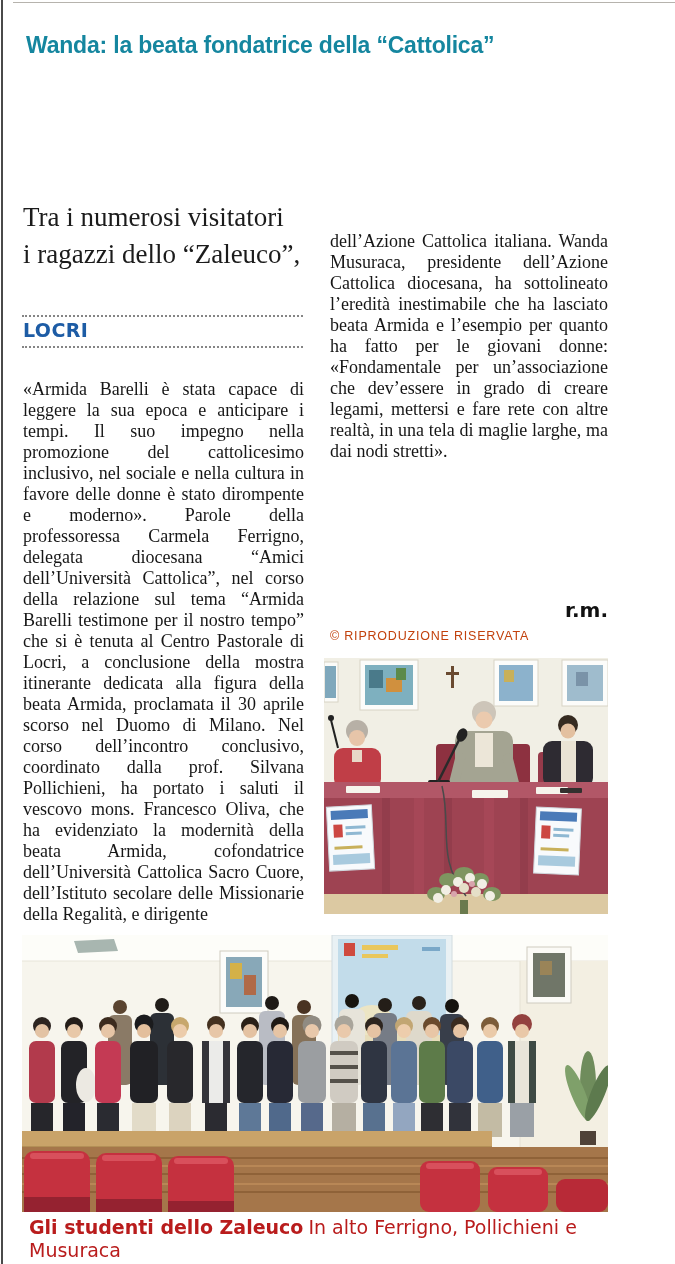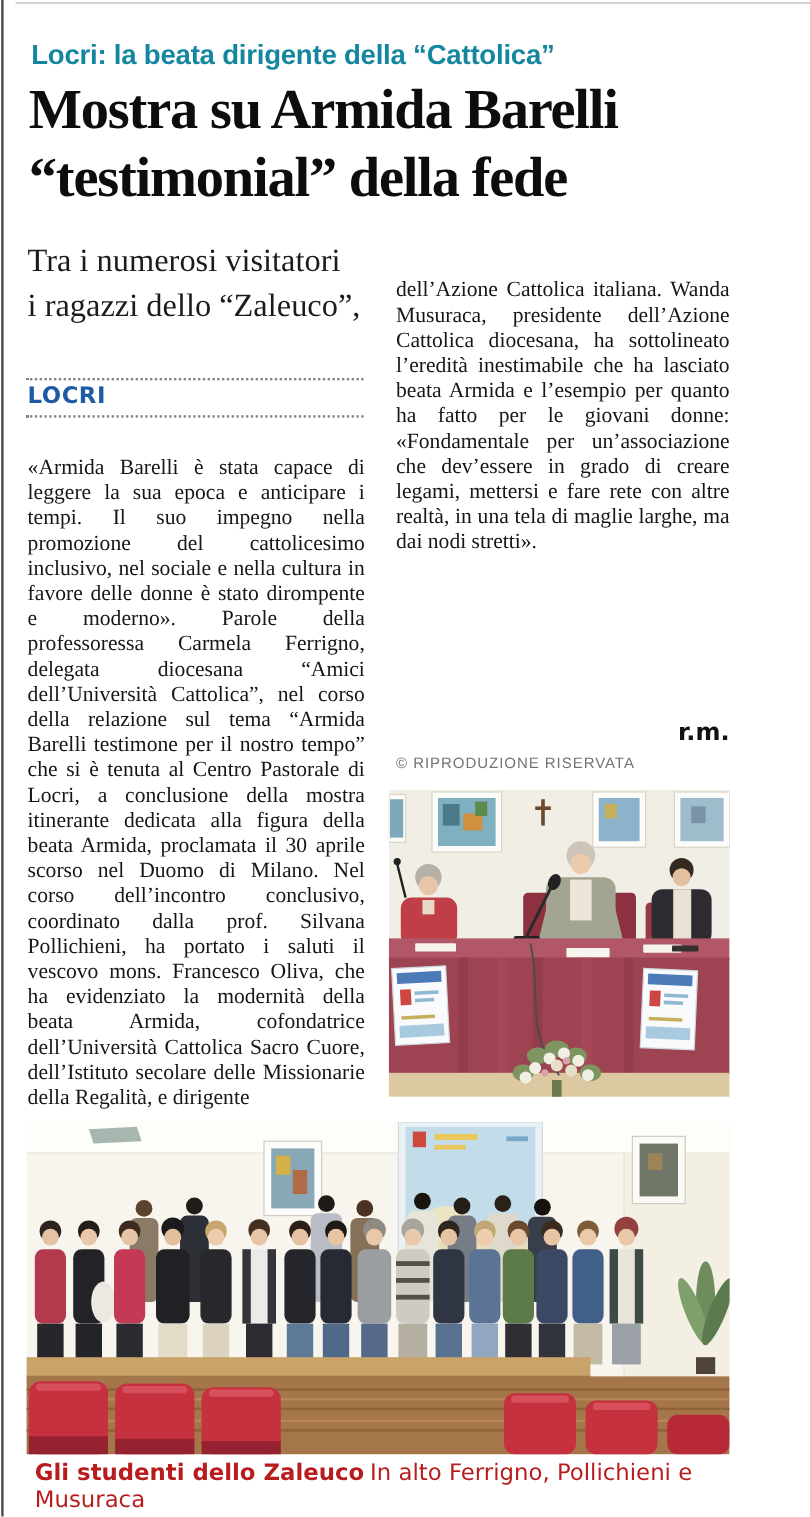--- a/index.html
+++ b/index.html
@@ -18,43 +18,39 @@
   .section-label{position:absolute;left:23px;top:319px;
                  font:700 19px/22px "DejaVu Sans",sans-serif;color:#1d5ca5;letter-spacing:0.4px;}
   .bodycol{font:400 18px/21px "Liberation Serif",serif;text-align:justify;color:#161616;margin-top:27px;}
   .col1{position:absolute;left:23px;top:352px;width:281px;height:568px;overflow:hidden;}
   .col2{position:absolute;left:330px;top:204px;width:278px;}
   .col2 p{margin:0;}
   .col2 .p2{text-indent:20px;}
   .byline{position:absolute;left:330px;top:598px;width:278px;text-align:right;
           font:700 20px/24px "DejaVu Sans",sans-serif;color:#111;}
   .copyright{position:absolute;left:330px;top:629px;width:278px;
-             font:400 12.5px/15px "Liberation Sans",sans-serif;color:#737373;letter-spacing:0.8px;}
+             font:400 12.5px/15px "Liberation Sans",sans-serif;color:#c2410c;letter-spacing:0.8px;}
   .photo1{position:absolute;left:324px;top:658px;width:284px;height:256px;}
   .photo2{position:absolute;left:22px;top:935px;width:586px;height:277px;}
   .photo1 svg,.photo2 svg{display:block;width:100%;height:100%;}
   .caption{position:absolute;left:29px;top:1216px;width:579px;
            font:400 19px/23px "DejaVu Sans",sans-serif;color:#b91c1c;}
   .caption .cap-bold{font-weight:700;}
   .caption .cap-rest{margin-left:5px;}
 </style>
 </head>
 <body>
 
 <div class="page">
 
   <div class="v-rule"></div>
   <div class="h-rule"></div>
 
-  <div class="kicker">Locri: la beata dirigente della “Cattolica”</div>
-
-  <h1 class="headline" style="margin:0;">
-    <div>Mostra su Armida Barelli</div>
-    <div>“testimonial” della fede</div>
-  </h1>
+  <div class="kicker">Wanda: la beata fondatrice della “Cattolica”</div>
+
 
   <div class="standfirst">
     <div>Tra i numerosi visitatori</div>
     <div>i ragazzi dello “Zaleuco”,</div>
   </div>
 
   <div class="dotted d1"></div>
   <div class="section-label">LOCRI</div>
   <div class="dotted d2"></div>
 

